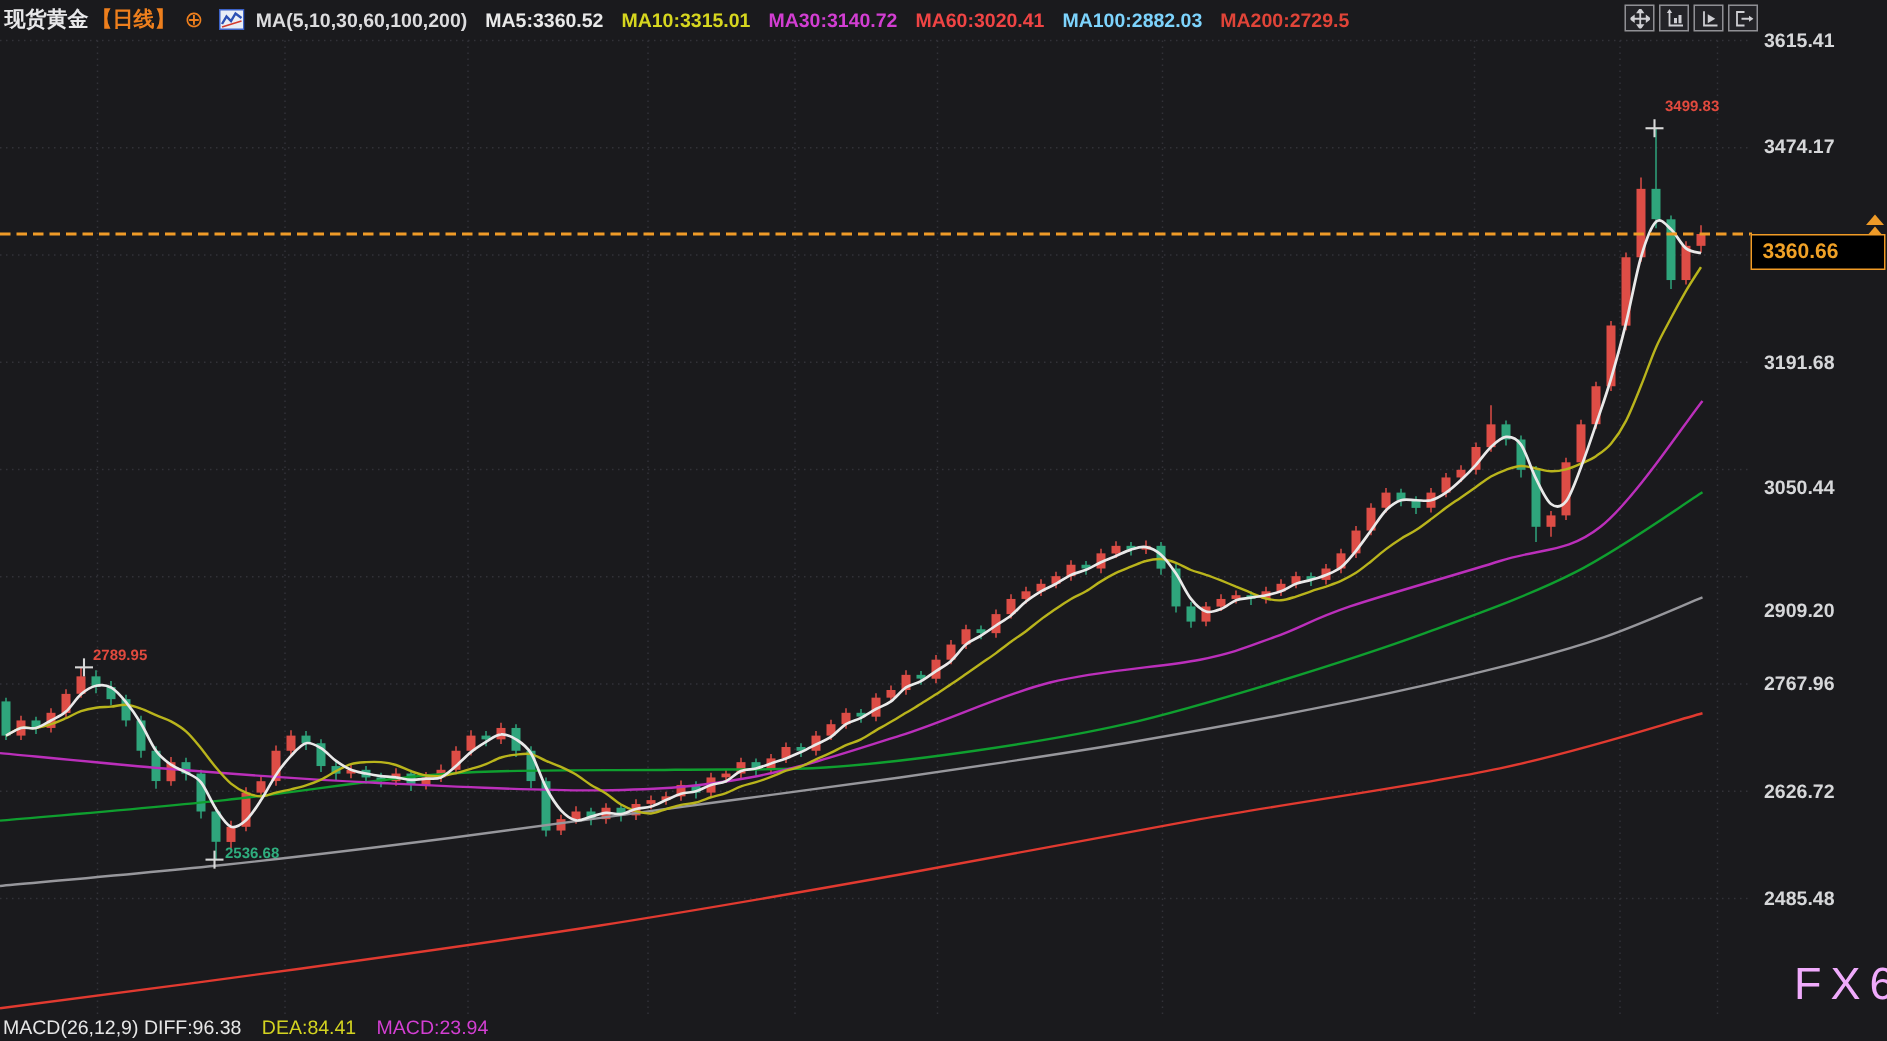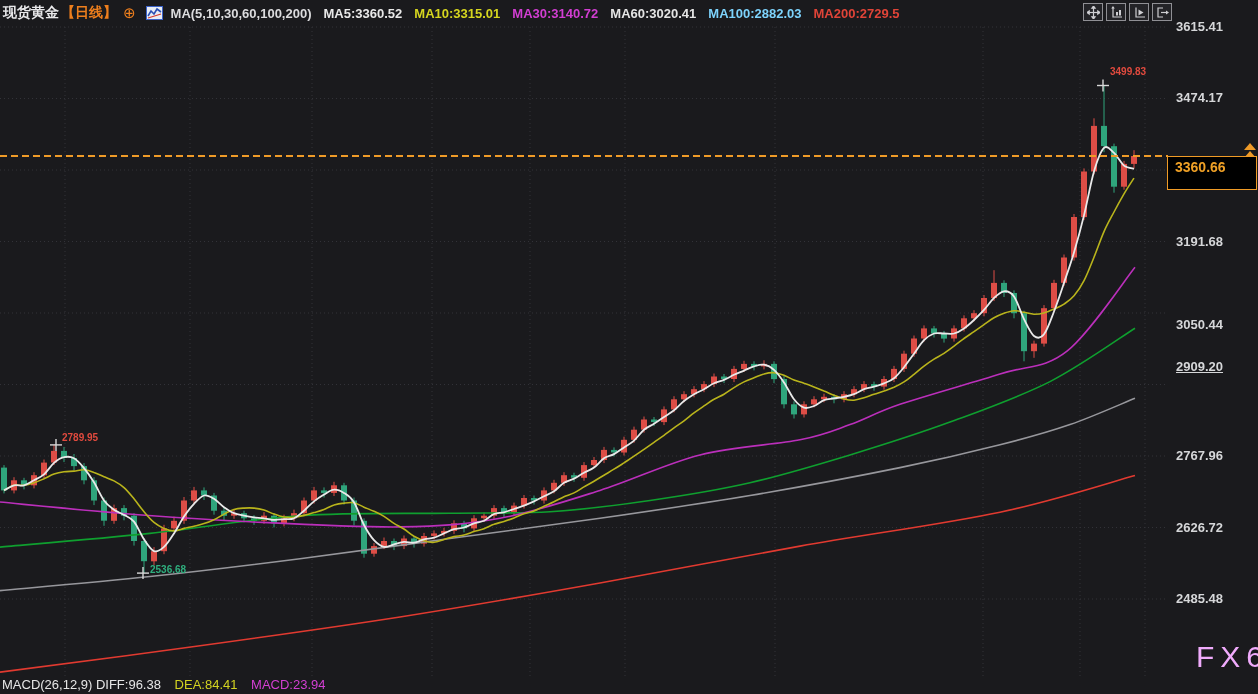--- a/index.html
+++ b/index.html
@@ -23,21 +23,21 @@
   .hdr .ma-val{margin-right:12px}
   .hdr-tools{position:absolute;right:86px;top:3px;display:flex;gap:3px;z-index:6}
   .tool-btn{width:18px;height:16px;border:1px solid #8f8f94;background:#232327;
     display:flex;align-items:center;justify-content:center;cursor:pointer}
   
   .y-label{
     position:absolute;left:1176px;z-index:3;color:#d6d7d9;
     font-size:13px;font-weight:700;line-height:16px;
   }
   .price-tag{
-    position:absolute;left:1167px;top:156px;width:90px;height:34px;z-index:6;
+    position:absolute;left:1167px;top:156px;width:90px;height:24px;z-index:6;
     background:#000;border:1px solid #f09b26;box-sizing:border-box;
     color:#f0a126;font-size:14px;font-weight:700;line-height:21px;padding-left:7px;
   }
   
   .anno{position:absolute;z-index:4;font-size:10px;font-weight:700}
   .anno-high{left:1110px;top:66px;color:#e14a3e}
   .anno-peak{left:62px;top:432px;color:#e14a3e}
   .anno-trough{left:150px;top:564px;color:#2fae7e}
   
   .ftr{position:absolute;left:2px;top:677px;z-index:5;font-size:13px;font-weight:400;white-space:nowrap}
@@ -323,21 +323,21 @@
     <svg width="17" height="14" viewBox="0 0 17 14">
       <rect x="0.5" y="0.5" width="16" height="13" fill="#e9eef6" stroke="#3c62c8"></rect>
       <polyline points="2,10 5,5 8,8 11,3 15,6" fill="none" stroke="#2b50b4" stroke-width="1.6"></polyline>
       <line x1="2" y1="12" x2="15" y2="8" stroke="#d43b2e" stroke-width="1.2"></line>
     </svg>
   </span>
   <span class="ma-set">MA(5,10,30,60,100,200)</span>
   <span class="ma-val" style="color: rgb(233, 233, 233); text-align: right;">MA5:3360.52</span>
   <span class="ma-val" style="color: rgb(214, 214, 31);">MA10:3315.01</span>
   <span class="ma-val" style="color: rgb(210, 62, 210);">MA30:3140.72</span>
-  <span class="ma-val" style="color: #e5e5e5; text-align: center;">MA60:3020.41</span>
+  <span class="ma-val" style="color: #ef4444; text-align: center;">MA60:3020.41</span>
   <span class="ma-val" style="color: #7dd3fc;">MA100:2882.03</span>
   <span class="ma-val" style="color: rgb(224, 68, 56);">MA200:2729.5</span>
 </div>
 
 <div class="hdr-tools">
   <span class="tool-btn">
     <svg width="13" height="13" viewBox="0 0 13 13">
       <g stroke="#cfcfd3" stroke-width="1.2" fill="#cfcfd3">
         <line x1="6.5" y1="1.5" x2="6.5" y2="11.5"></line>
           <line x1="1.5" y1="6.5" x2="11.5" y2="6.5"></line>
@@ -389,16 +389,16 @@
   <span style="color: rgb(211, 63, 211);">MACD:23.94</span>
 </div>
 
 <div class="watermark">FX678</div>
 
 <div class="y-label" style="top: 19px;">3615.41</div>
 <div class="y-label" style="top: 90px;">3474.17</div>
 <div class="y-label" style="top: 162px;">3332.93</div>
 <div class="y-label" style="top: 234px;">3191.68</div>
 <div class="y-label" style="top: 317px; text-align: right;">3050.44</div>
-<div class="y-label" style="top: 359px; text-decoration: underline;">2909.20</div>
+<div class="y-label" style="top: 399px;">2909.20</div>
 <div class="y-label" style="top: 448px;">2767.96</div>
 <div class="y-label" style="top: 520px;">2626.72</div>
 <div class="y-label" style="top: 591px;">2485.48</div>
 
 </body></html>

